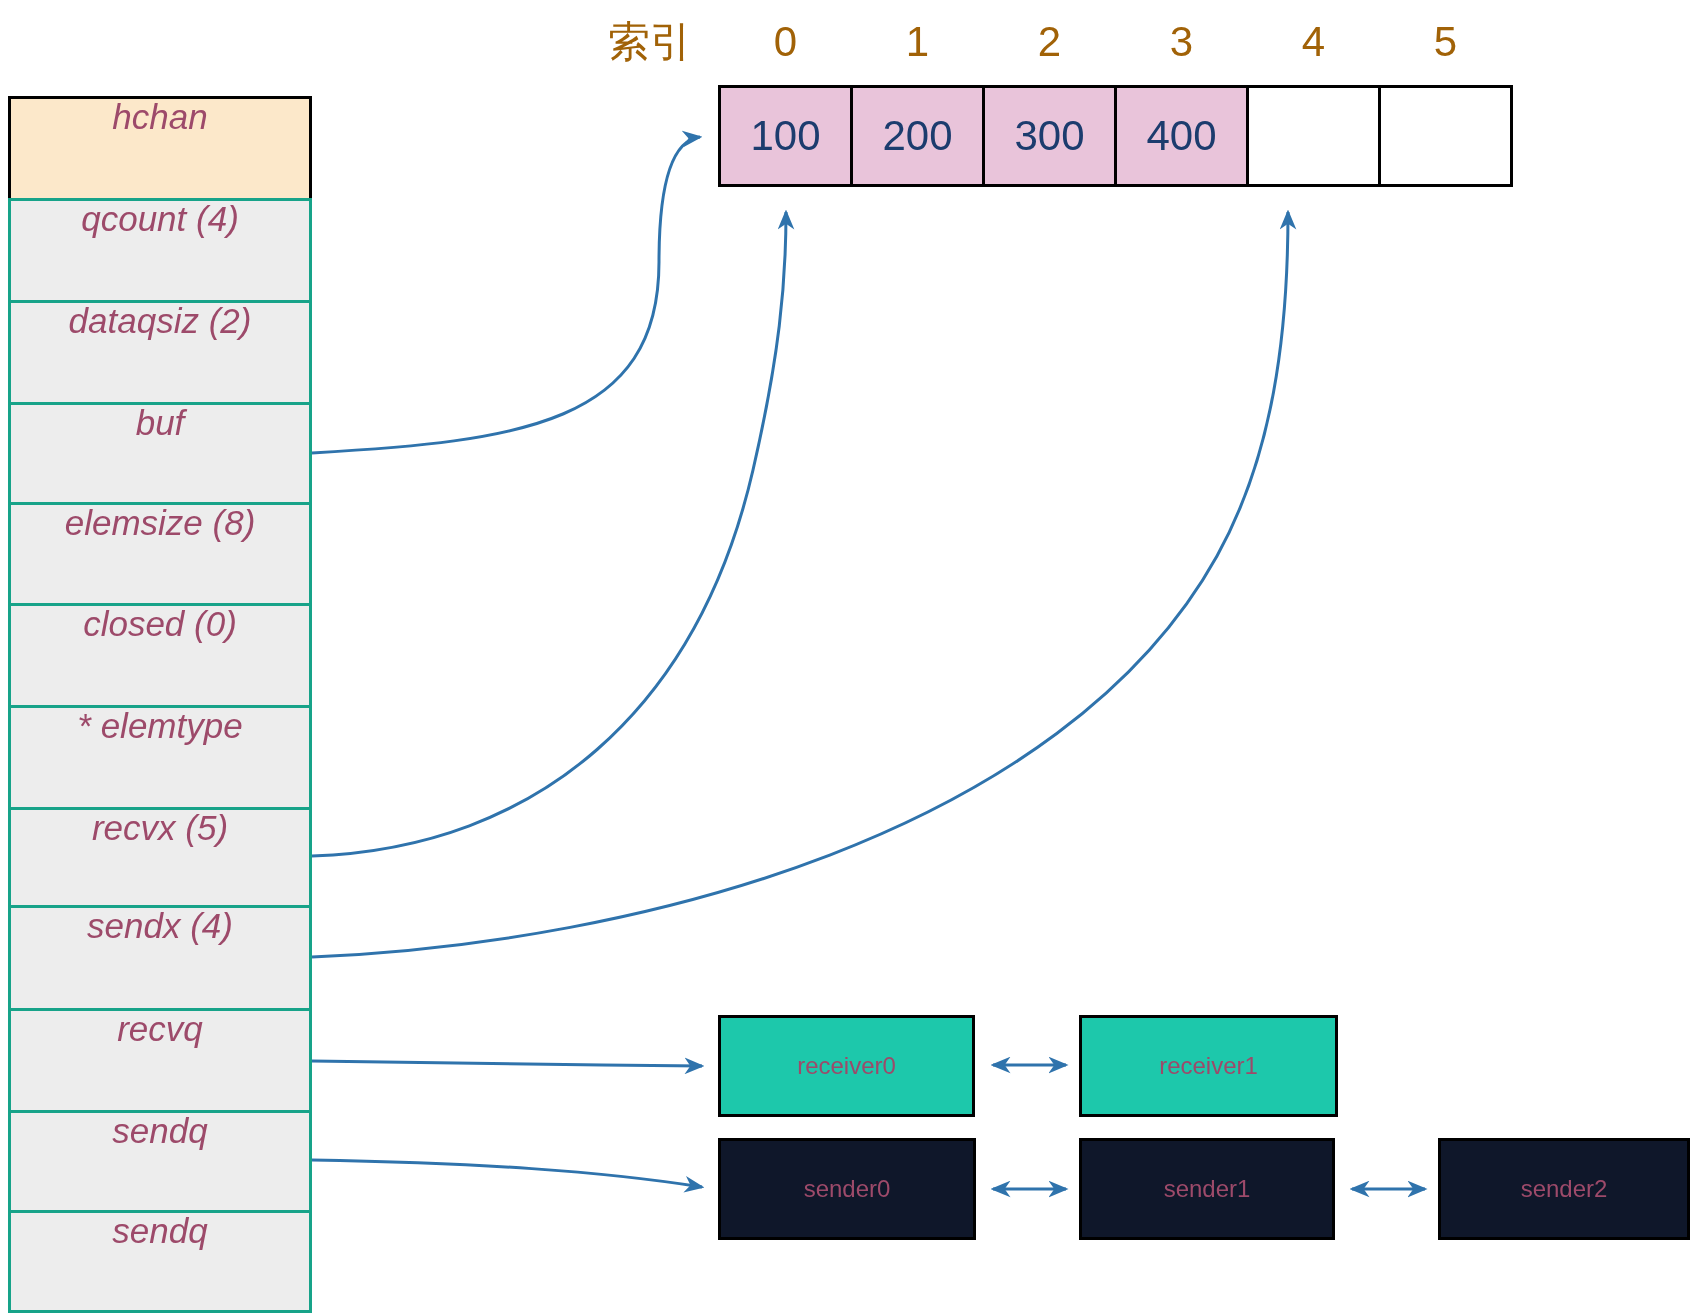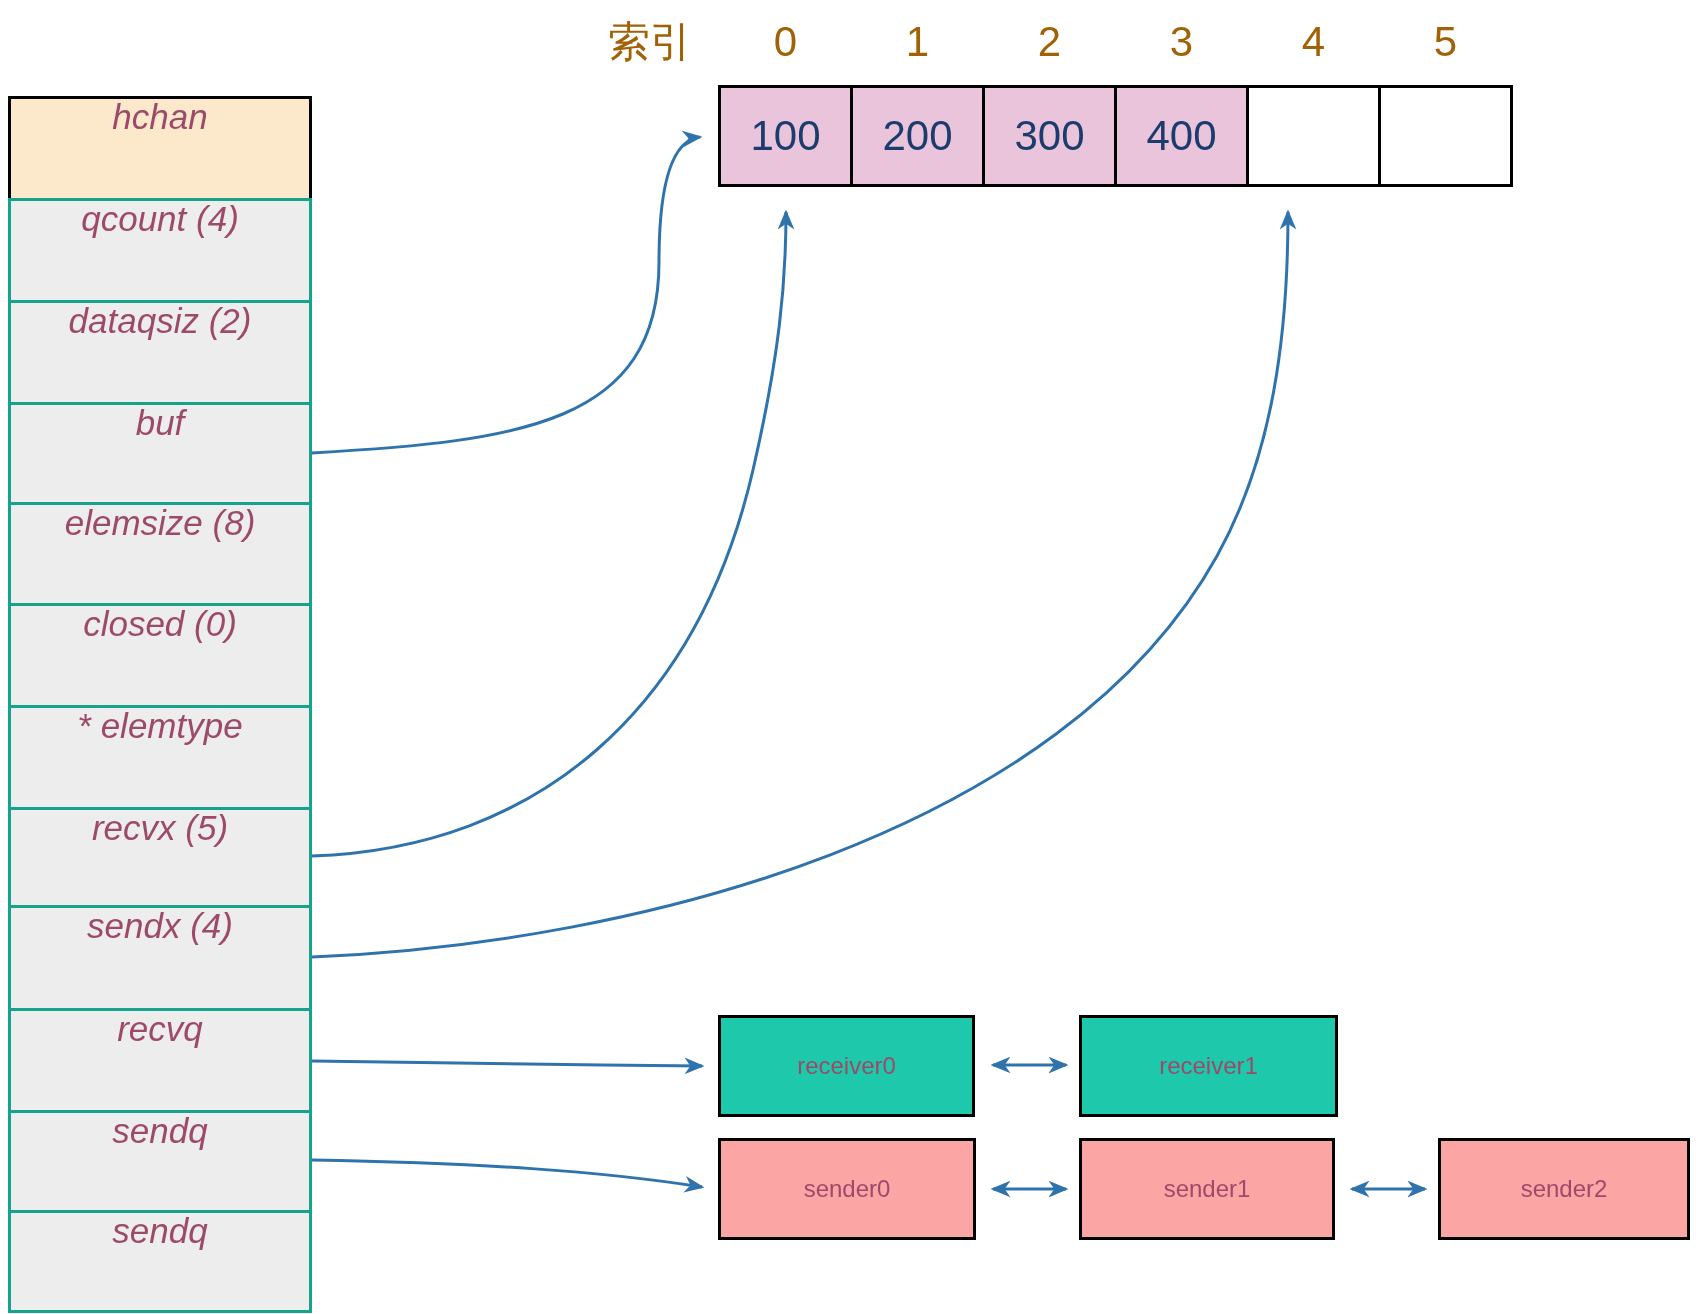--- a/index.html
+++ b/index.html
@@ -49,21 +49,21 @@
   .idx-caption{width:130px;}
   
   .gbox{
     position:absolute;height:102px;
     box-sizing:border-box;
     border:3px solid #000000;
     display:flex;align-items:center;justify-content:center;
     font-size:24px;color:#9d4a6a;line-height:1;
   }
   .gbox.recv{background:#1dc8ab;}
-  .gbox.send{background:#fca5a5;}
+  .gbox.send{background:#0f172a;}
   
   #arrow-layer{
     position:absolute;left:0;top:0;width:1696px;height:1314px;
     pointer-events:none;
   }
   #arrow-layer path.link{
     fill:none;stroke:#2f73ac;stroke-width:3px;
   }
 </style>
 </head>

